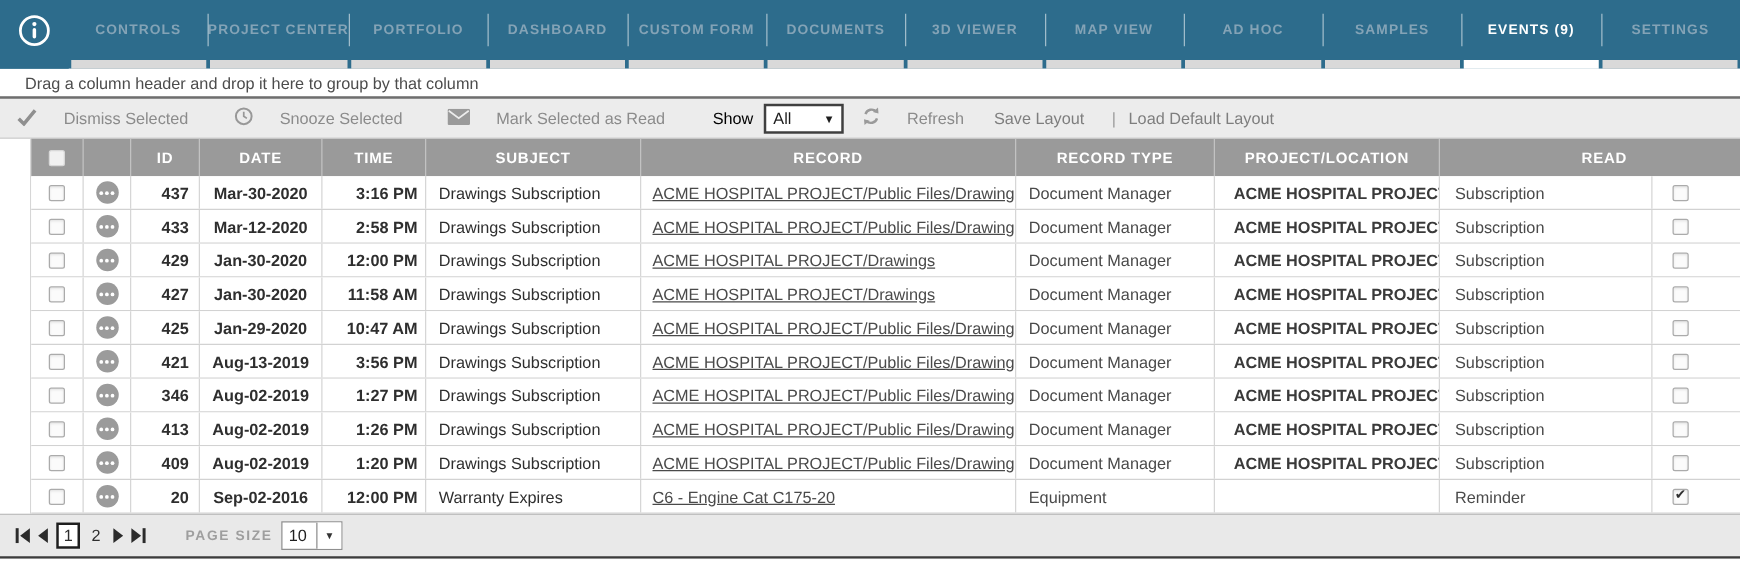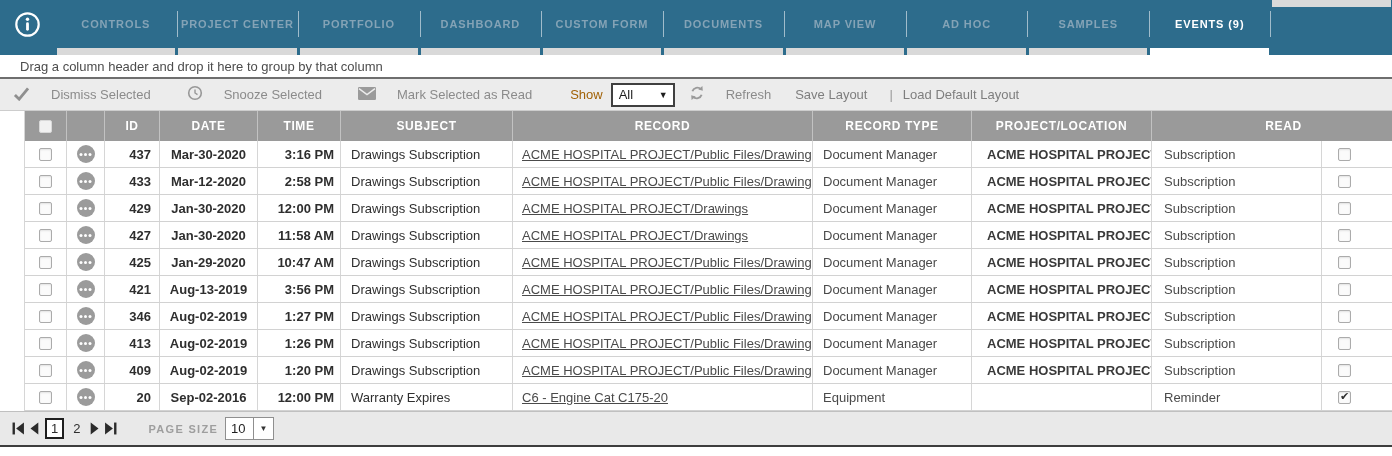--- a/index.html
+++ b/index.html
@@ -27,21 +27,21 @@
   .drag-bar { height:22px; display:flex; align-items:center; padding-left:20px;
      font-size:13px; color:#4c4c4c; background:#fff; }
 
   
   .toolbar { height:34px; background:#ececec; border-top:2px solid #6e6e6e; border-bottom:1px solid #cdcdcd;
      display:flex; align-items:center; font-size:13px; color:#8b8b8b; }
   .tb-item { display:flex; align-items:center; gap:21px; cursor:pointer; white-space:nowrap; }
   .tb-dismiss { margin-left:13px; }
   .tb-snooze  { margin-left:36px; }
   .tb-mark    { margin-left:36px; }
-  .tb-show    { margin-left:38px; color:#a16207; }
+  .tb-show    { margin-left:38px; color:#000000; }
   .tb-refresh { margin-left:14px; }
   .tb-save    { margin-left:24px; color:#7e7e7e; }
   .tb-sep     { margin-left:22px; color:#9a9a9a; cursor:default; }
   .tb-load    { margin-left:10px; color:#7e7e7e; }
   .show-select { display:flex; align-items:center; justify-content:space-between; width:64px; height:24px;
      background:#fff; border:2px solid #3f3f3f; padding:0 5px 0 6px; color:#1d1d1d; cursor:pointer; }
   .show-select .caret { font-size:9px; color:#1d1d1d; }
 
   
   .grid { width:100%; border-left:1px solid #d6d6d6;margin-left:24px; }
@@ -150,20 +150,26 @@
     <div class="strip"></div>
   </div>
       <div class="nav-col tab">
     <div class="label-area">
           <span>DOCUMENTS</span>
         </div>
     <div class="strip"></div>
   </div>
       <div class="nav-col tab">
     <div class="label-area">
+          <span>3D VIEWER</span>
+        </div>
+    <div class="strip"></div>
+  </div>
+      <div class="nav-col tab">
+    <div class="label-area">
           <span>MAP VIEW</span>
         </div>
     <div class="strip"></div>
   </div>
       <div class="nav-col tab">
     <div class="label-area">
           <span>AD HOC</span>
         </div>
     <div class="strip"></div>
   </div>
@@ -173,20 +179,23 @@
         </div>
     <div class="strip"></div>
   </div>
       <div class="nav-col tab active">
     <div class="label-area">
           <span>EVENTS (9)</span>
         </div>
     <div class="strip"></div>
   </div>
       <div class="nav-col tab">
+    <div class="label-area">
+          <span>SETTINGS</span>
+        </div>
     <div class="strip"></div>
   </div>
     </div>
 
   <div class="drag-bar">
     <span>Drag a column header and drop it here to group by that column</span>
   </div>
 
   <div class="toolbar">
     <div class="tb-item tb-dismiss">

